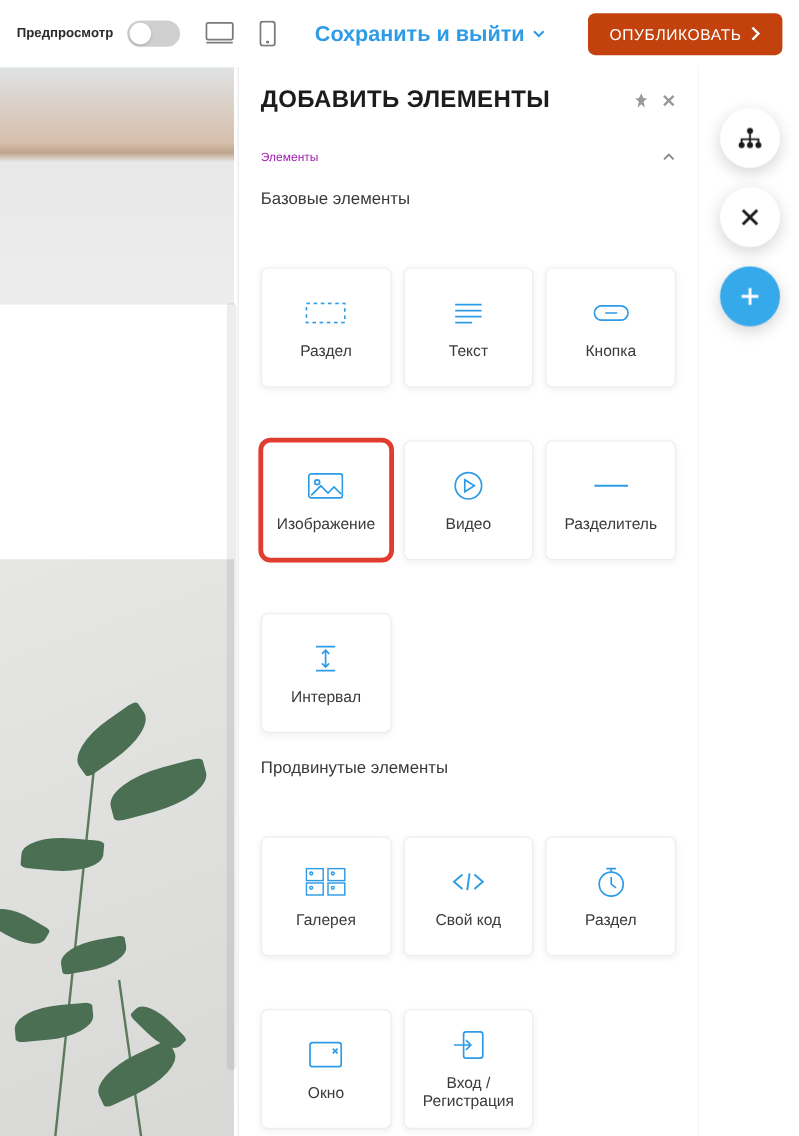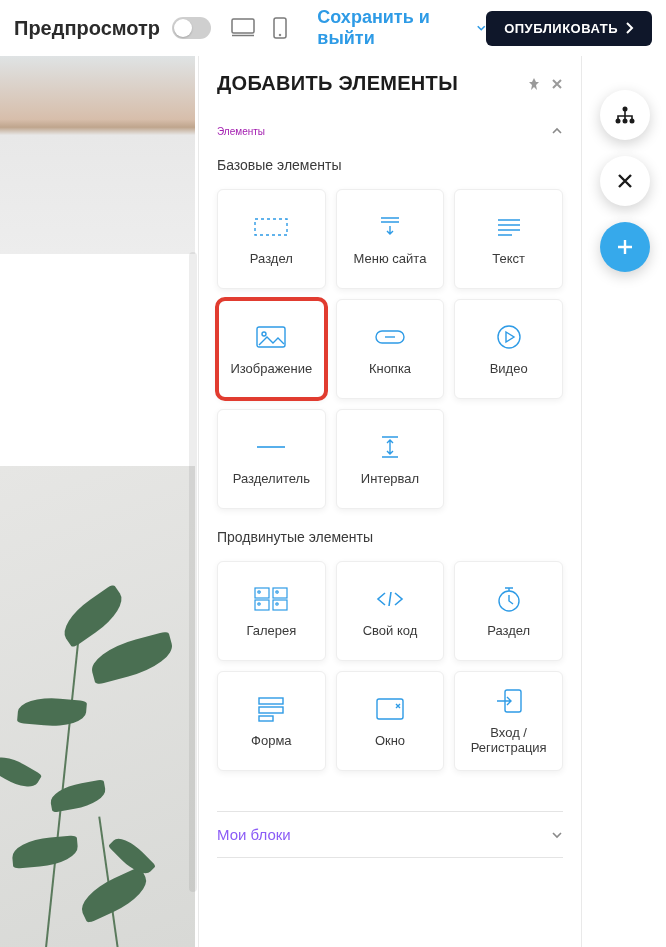--- a/index.html
+++ b/index.html
@@ -1,27 +1,27 @@
 <!DOCTYPE html>
 <html><head>
 <meta charset="utf-8">
 <style>
   * { box-sizing: border-box; margin: 0; padding: 0; font-family: Arial, sans-serif; }
   html, body { width: 666px; height: 947px; overflow: hidden; background: #fff; }
 
   
   .topbar { position: absolute; top: 0; left: 0; right: 0; height: 56px; display: flex; align-items: center; padding: 0 14px; background: #fff; z-index: 50; }
-  .preview-label { font-size: 20px; color: #2b2b2b; font-weight: 600; margin-right: 12px; }
+  .preview-label { font-size: 11px; color: #2b2b2b; font-weight: 600; margin-right: 12px; }
   .toggle { width: 44px; height: 22px; border-radius: 11px; background: #cfcfcf; position: relative; cursor: pointer; margin-right: 20px; }
   .toggle::after { content: ""; width: 18px; height: 18px; border-radius: 50%; background: #fff; position: absolute; top: 2px; left: 2px; box-shadow: 0 1px 2px rgba(0,0,0,.2); }
   .device-icon { width: 26px; height: 26px; margin-right: 14px; display: flex; align-items: center; justify-content: center; cursor: pointer; }
   .device-icon svg { stroke: #7a7a7a; }
   .save-exit { margin-left: 12px; color: #2e9be6; font-size: 18px; font-weight: 600; display: flex; align-items: center; cursor: pointer; }
   .save-exit svg { margin-left: 6px; }
-  .publish-btn { margin-left: auto; background: #0f172a; color: #fff; font-size: 13px; font-weight: 700; letter-spacing: .5px; padding: 10px 18px; border-radius: 6px; display: flex; align-items: center; cursor: pointer; border: none; }
+  .publish-btn { margin-left: auto; background: #c2410c; color: #fff; font-size: 13px; font-weight: 400; letter-spacing: .5px; padding: 10px 18px; border-radius: 6px; display: flex; align-items: center; cursor: pointer; border: none; }
   .publish-btn svg { margin-left: 6px; }
 
   
   .canvas { position: absolute; top: 56px; left: 0; width: 195px; bottom: 0; }
   .img1 { width: 195px; height: 198px; background: linear-gradient(180deg, #dfe3e4 0%, #d7beab 32%, #bfa58d 36%, #e8e8e8 40%, #ededed 100%); }
   .gap { width: 195px; height: 212px; background: #fff; }
   .img2 { width: 195px; height: 481px; background: linear-gradient(160deg, #e6e6e4 0%, #d8d9d6 100%); position: relative; overflow: hidden; }
   .leaf { position: absolute; background: #4a6f52; border-radius: 60% 10% 60% 10%; }
   .leaf.l1 { width: 70px; height: 30px; left: 58px; top: 135px; transform: rotate(-35deg); }
   .leaf.l2 { width: 84px; height: 34px; left: 90px; top: 175px; transform: rotate(-15deg); }
@@ -43,21 +43,21 @@
   .panel-head-icons { margin-left: auto; display: flex; align-items: center; gap: 10px; }
   .panel-head-icons span { cursor: pointer; display: inline-flex; }
   .panel-subtitle-row { display: flex; align-items: center; margin-top: 30px; }
   .panel-subtitle { font-size: 10px; color: #a21caf; }
   .collapse-caret { margin-left: auto; cursor: pointer; display: inline-flex; }
 
   .section-label { font-size: 14px; color: #3a3a3a; margin-top: 20px; margin-bottom: 16px; }
   .section-divider { border: none; border-top: 1px solid #e4e4e4; margin-top: 40px; }
 
   .grid { display: grid; grid-template-columns: repeat(3, 1fr); gap: 10px; }
-  .tile { background: #fff; border: 1px solid #eee; border-radius: 6px; box-shadow: 0 2px 6px rgba(0,0,0,.06); height: 100px; display: flex; flex-direction: column; align-items: center; justify-content: center; cursor: pointer; position: relative; text-align: center; padding: 0 4px; }
+  .tile { background: #fff; border: 1px solid #eee; border-radius: 6px; box-shadow: 0 2px 6px rgba(0,0,0,.06); height: 100px; display: flex; flex-direction: column; align-items: center; justify-content: center; cursor: pointer; position: relative; text-align: center; padding: 0 4px; margin-top: 34px; }
   .tile.highlight { outline: 4px solid #e13c30; outline-offset: -2px; border-radius: 8px; }
   .tile .ticon { height: 30px; display: flex; align-items: center; justify-content: center; margin-bottom: 10px; }
   .tile .tlabel { font-size: 13px; color: #3a3a3a; line-height: 1.15; }
 
   .myblocks-row { display: flex; align-items: center; padding: 14px 0; cursor: pointer; }
   .myblocks-label { font-size: 15px; color: #8b5cf6; }
   .myblocks-caret { margin-left: auto; display: inline-flex; }
 
   
   .fab-col { position: absolute; top: 90px; right: 16px; display: flex; flex-direction: column; gap: 16px; z-index: 60; }
@@ -152,53 +152,44 @@
       <div class="tile">
         <div class="ticon">
             <svg width="34" height="18" class="ic-blue" stroke-width="1.4">
               <rect x="1" y="1" width="32" height="16" stroke-dasharray="3 3"></rect>
             </svg>
           </div>
         <div class="tlabel">Раздел</div>
       </div>
       <div class="tile">
         <div class="ticon">
-            <svg width="26" height="26" class="ic-blue" stroke-width="1.4">
-              <path d="M4 4 H22 M4 8 H22"></path>
-              <path d="M13 12 V20 M10 17 L13 20 L16 17"></path>
-            </svg>
-          </div>
-        <div class="tlabel">Меню сайта</div>
-      </div>
-      <div class="tile">
-        <div class="ticon">
             <svg width="26" height="20" class="ic-blue" stroke-width="1.6">
               <path d="M2 3 H24 M2 8 H24 M2 13 H24 M2 18 H16"></path>
             </svg>
           </div>
         <div class="tlabel">Текст</div>
+      </div>
+      <div class="tile">
+        <div class="ticon">
+            <svg width="30" height="14" class="ic-blue" stroke-width="1.4">
+              <rect x="1" y="1" width="28" height="12" rx="6"></rect>
+              <path d="M10 7 H20"></path>
+            </svg>
+          </div>
+        <div class="tlabel">Кнопка</div>
       </div>
       <div class="tile highlight">
         <div class="ticon">
             <svg width="30" height="22" class="ic-blue" stroke-width="1.4">
               <rect x="1" y="1" width="28" height="20" rx="2"></rect>
               <circle cx="8" cy="8" r="2"></circle>
               <path d="M3 19 L11 11 L17 17 L22 12 L28 18"></path>
             </svg>
           </div>
         <div class="tlabel">Изображение</div>
-      </div>
-      <div class="tile">
-        <div class="ticon">
-            <svg width="30" height="14" class="ic-blue" stroke-width="1.4">
-              <rect x="1" y="1" width="28" height="12" rx="6"></rect>
-              <path d="M10 7 H20"></path>
-            </svg>
-          </div>
-        <div class="tlabel">Кнопка</div>
       </div>
       <div class="tile">
         <div class="ticon">
             <svg width="26" height="26" class="ic-blue" stroke-width="1.4">
               <circle cx="13" cy="13" r="11"></circle>
               <path d="M10 8 L18 13 L10 18 Z"></path>
             </svg>
           </div>
         <div class="tlabel">Видео</div>
       </div>
@@ -249,30 +240,20 @@
         <div class="ticon">
             <svg width="26" height="28" class="ic-blue" stroke-width="1.4">
               <circle cx="13" cy="16" r="10"></circle>
               <path d="M13 10 V16 L17 19 M9 3 H17 M13 3 V6"></path>
             </svg>
           </div>
         <div class="tlabel">Раздел</div>
       </div>
       <div class="tile">
         <div class="ticon">
-            <svg width="28" height="26" class="ic-blue" stroke-width="1.4">
-              <rect x="2" y="2" width="24" height="6"></rect>
-              <rect x="2" y="11" width="24" height="6"></rect>
-              <rect x="2" y="20" width="14" height="5"></rect>
-            </svg>
-          </div>
-        <div class="tlabel">Форма</div>
-      </div>
-      <div class="tile">
-        <div class="ticon">
             <svg width="30" height="24" class="ic-blue" stroke-width="1.4">
               <rect x="2" y="2" width="26" height="20" rx="2"></rect>
               <path d="M21 7 L25 11 M25 7 L21 11"></path>
             </svg>
           </div>
         <div class="tlabel">Окно</div>
       </div>
       <div class="tile">
         <div class="ticon">
             <svg width="28" height="26" class="ic-blue" stroke-width="1.4">

